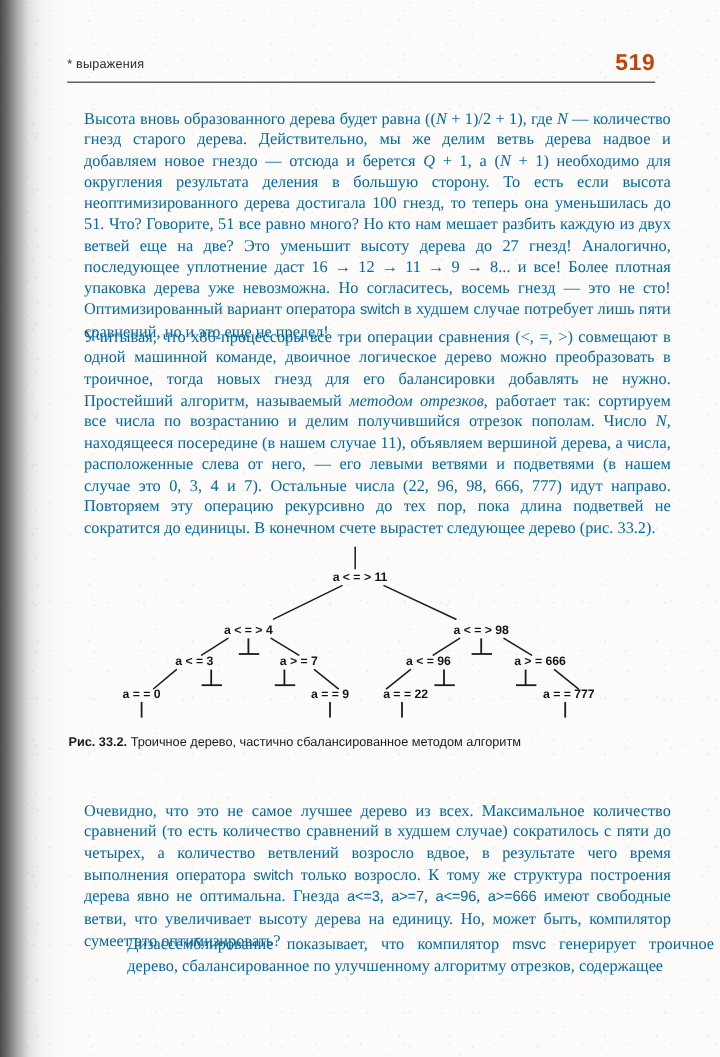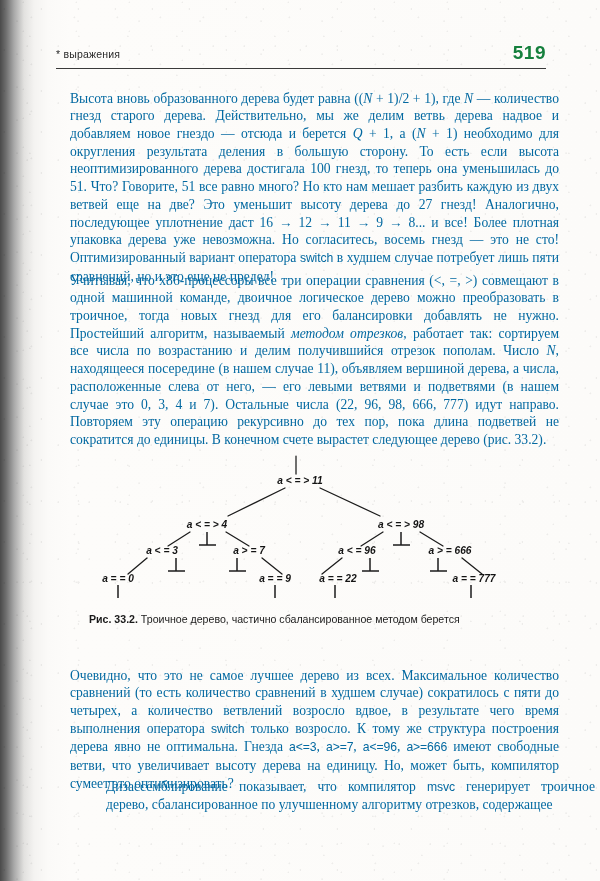--- a/index.html
+++ b/index.html
@@ -66,21 +66,21 @@
     color: #2a2a2a;
   }
   #runhead .rh-page {
     position: absolute;
     right: 0;
     top: -4px;
     font-family: "Liberation Sans", sans-serif;
     font-weight: bold;
     font-size: 19px;
     letter-spacing: .5px;
-    color: #15803d;
+    color: #c2410c;
   }
   #runhead .rh-rule {
     position: absolute;
     left: 0;
     right: 0;
     top: 22px;
     height: 1.4px;
     background: #3a3a3a;
   }
 
@@ -108,38 +108,36 @@
   #para3 { top: 653px; }
   #para4 { top: 764px; margin-left: 36px; }
 
   
   #figure {
     position: absolute;
     left: 50px;
     top: 440px;
     width: 500px;
     height: 165px;
-    font-style: italic;
   }
   #figure svg { display: block; }
 
   
   #caption {
     position: absolute;
     left: 57px;
     top: 612px;
     width: 420px;
     font-family: "Liberation Sans", sans-serif;
     font-size: 10.6px;
     line-height: 14.5px;
     color: #1a1a1a;
   }
   #caption .cap-label {
     font-weight: bold;
-    margin-left: 32px;
   }
 </style>
 </head>
 <body>
 
 <div id="page"></div>
 <div id="grain"></div>
 
 <div class="content">
 
@@ -205,19 +203,19 @@
         <text x="307" y="114">a &lt; = 96</text>
         <text x="400" y="114">a &gt; = 666</text>
         <text x="68" y="142">a = = 0</text>
         <text x="225" y="142">a = = 9</text>
         <text x="288" y="142">a = = 22</text>
         <text x="424" y="142">a = = 777</text>
       </g>
     </svg>
   </div>
 
-  <div id="caption"><span class="cap-label">Рис. 33.2.</span><span> Троичное дерево, частично сбалансированное методом берется</span></div>
+  <div id="caption"><span class="cap-label">Рис. 33.2.</span><span> Троичное дерево, частично сбалансированное методом алгоритм</span></div>
 
   <p class="para" id="para3"><span>Очевидно, что это не самое лучшее дерево из всех. Максимальное количество сравнений (то есть количество сравнений в худшем случае) сократилось с пяти до четырех, а количество ветвлений возросло вдвое, в результате чего время выполнения оператора </span><span class="mono">switch</span><span> только возросло. К тому же структура построения дерева явно не оптимальна. Гнезда </span><span class="mono">a&lt;=3</span><span>, </span><span class="mono">a&gt;=7</span><span>, </span><span class="mono">a&lt;=96</span><span>, </span><span class="mono">a&gt;=666</span><span> имеют свободные ветви, что увеличивает высоту дерева на единицу. Но, может быть, компилятор сумеет это оптимизировать?</span></p>
 
   <p class="para" id="para4"><span>Дизассемблирование показывает, что компилятор </span><span class="mono">msvc</span><span> генерирует троичное дерево, сбалансированное по улучшенному алгоритму отрезков, содержащее</span></p>
 
 </div>
 
 </body></html>

